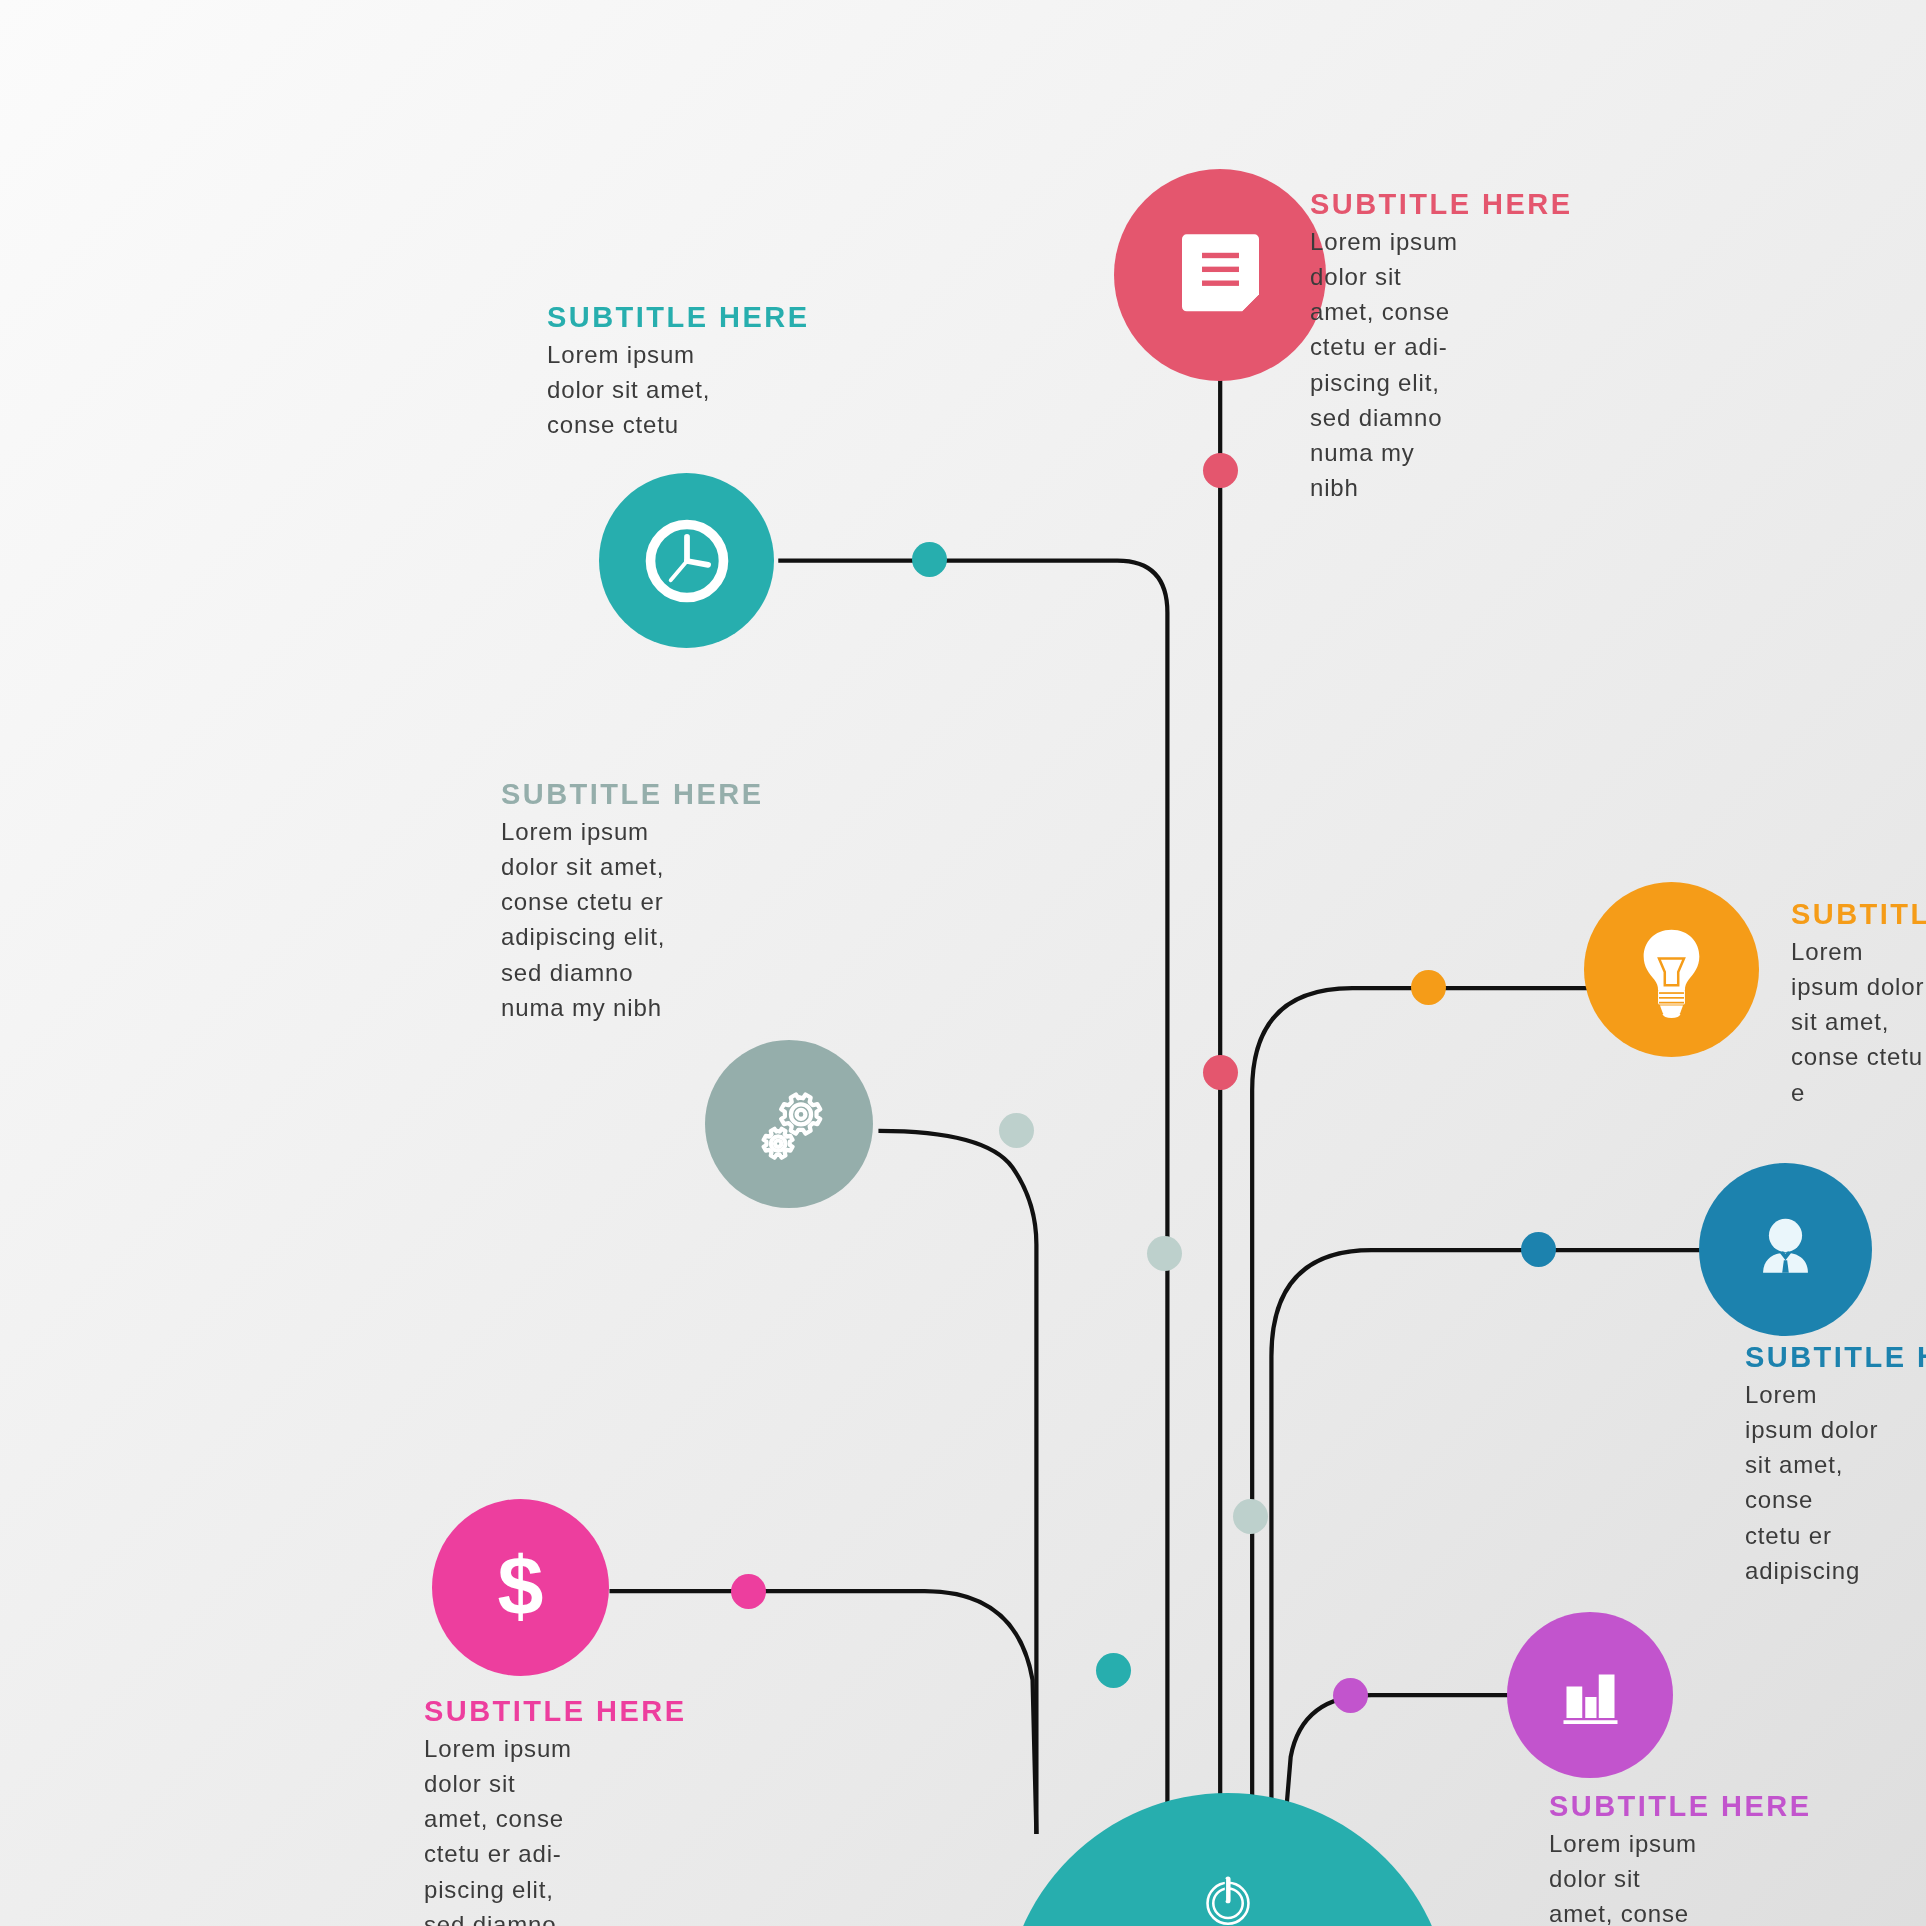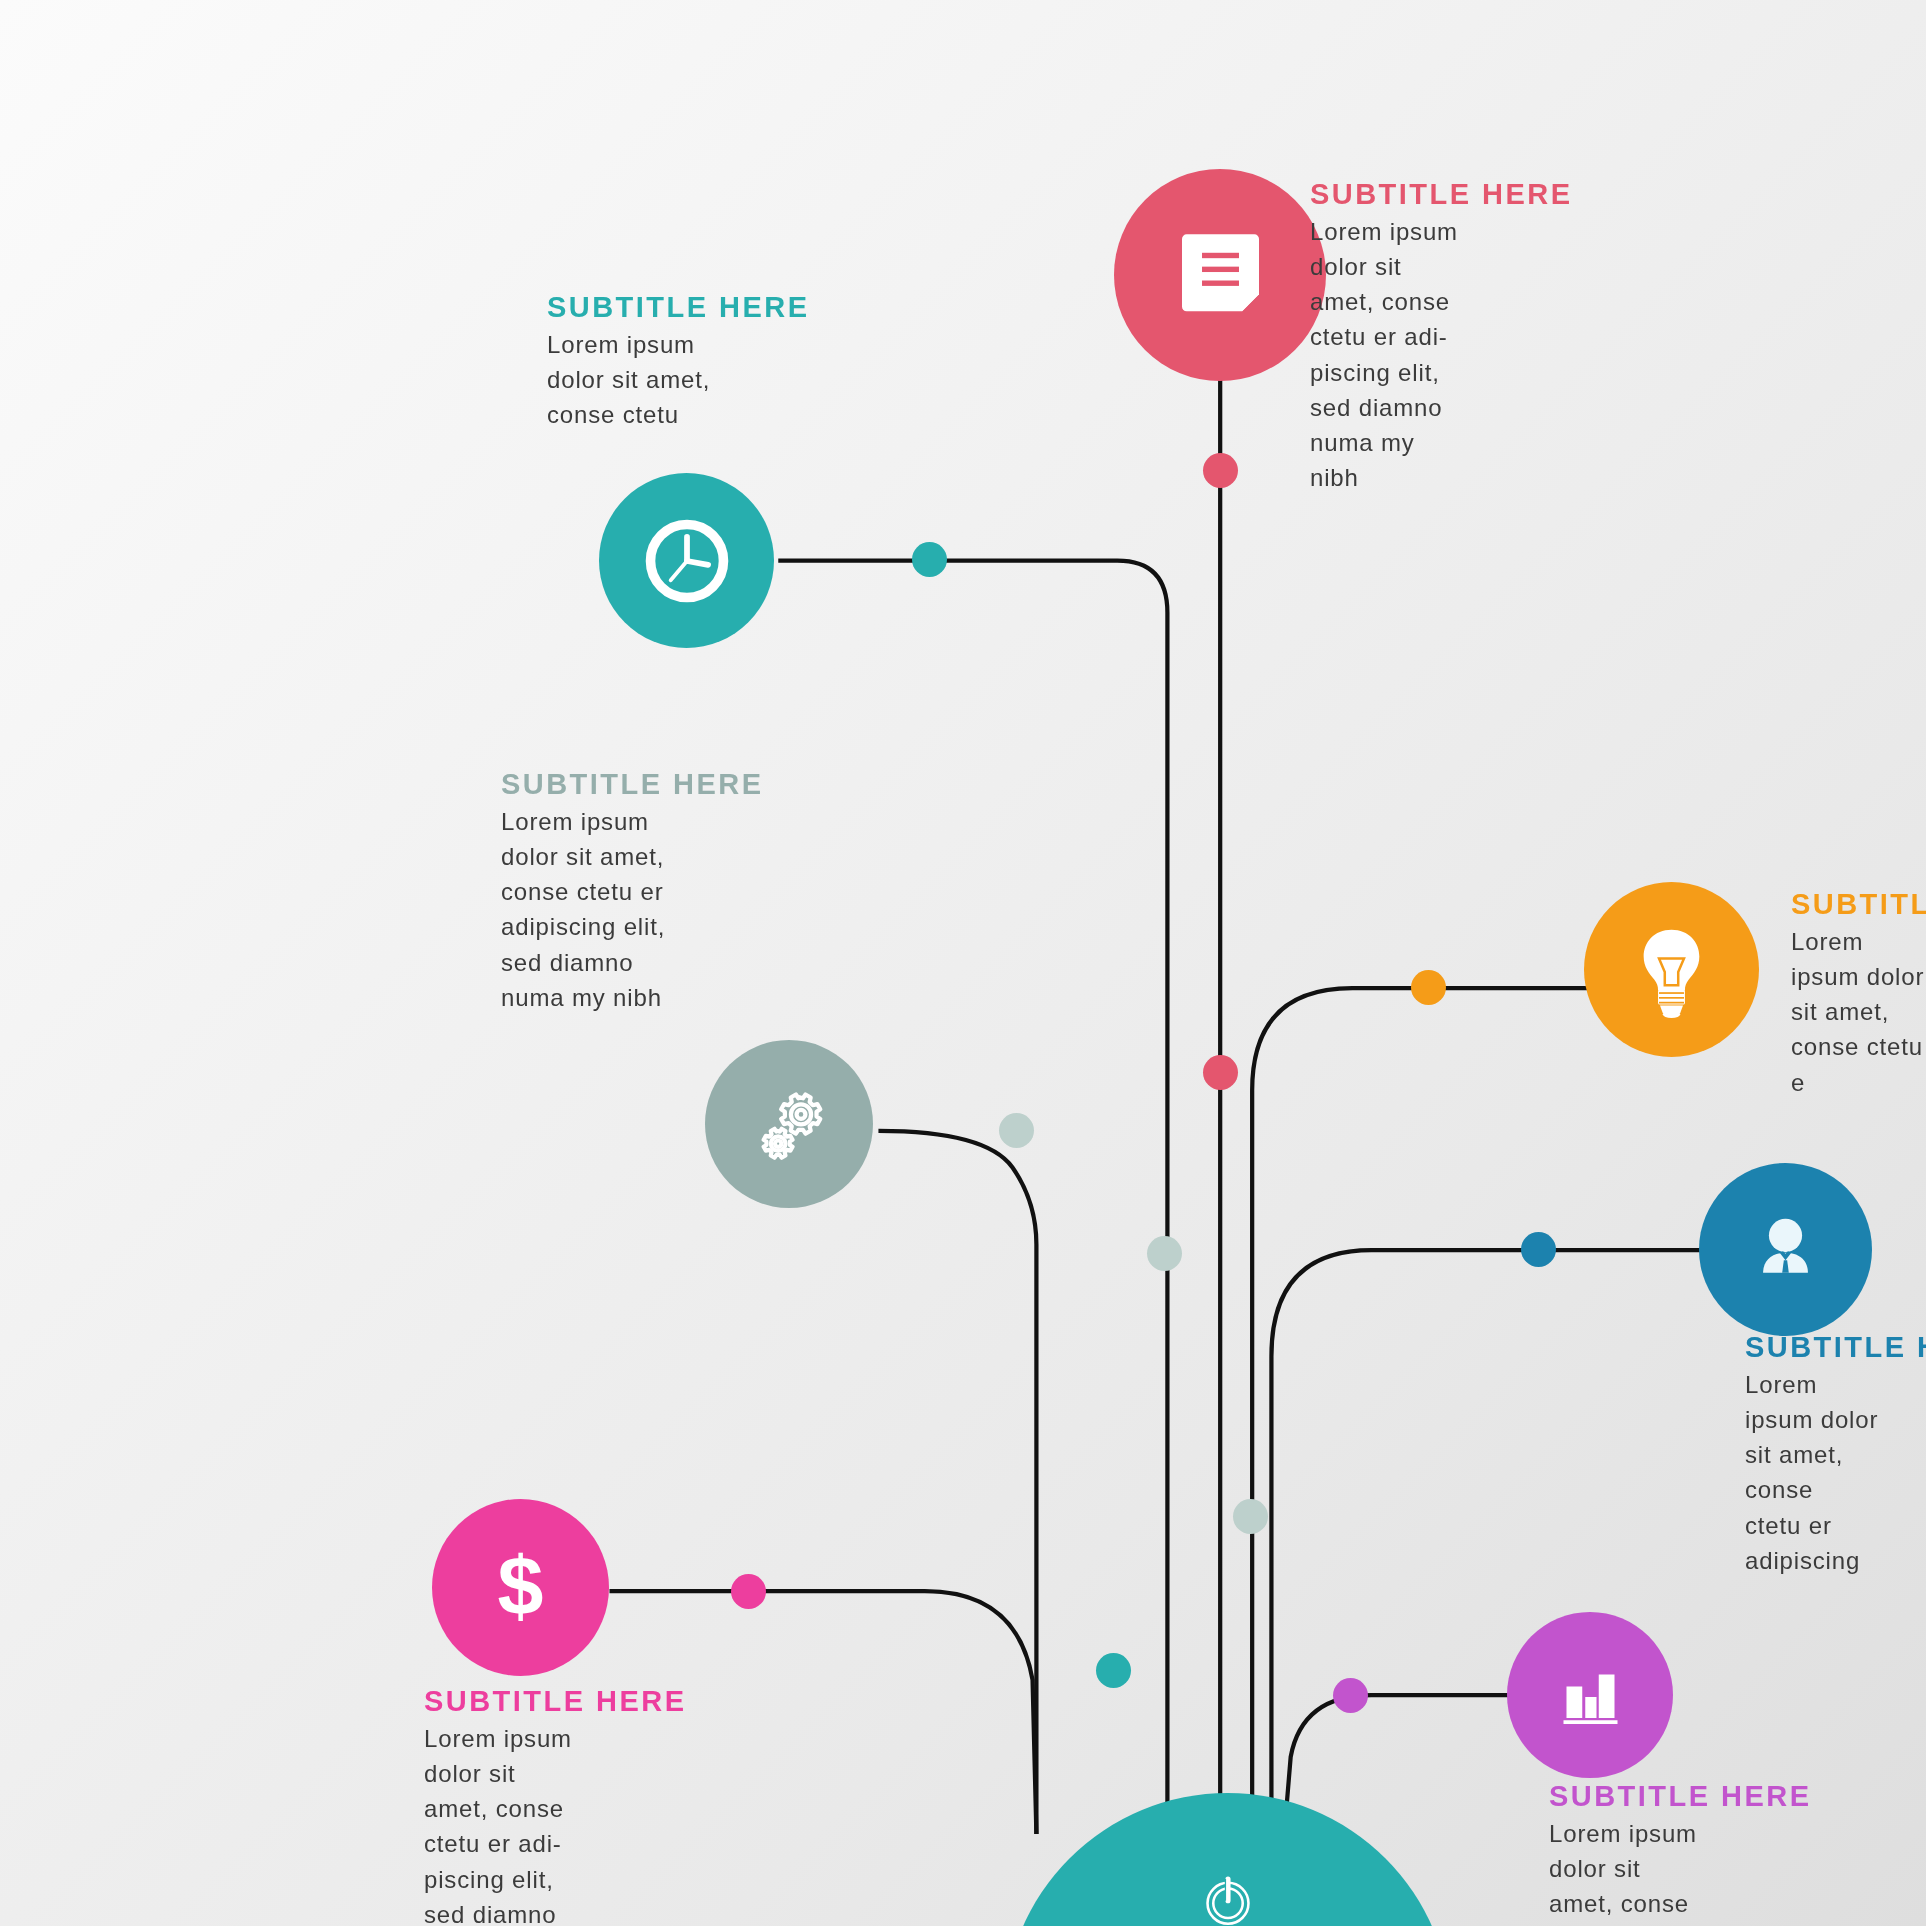--- a/index.html
+++ b/index.html
@@ -24,21 +24,21 @@
     border-radius:50%;
     display:flex;
     align-items:center;
     justify-content:center;
   }
   .node svg{display:block;}
   .dot{
     position:absolute;
     border-radius:50%;
   }
-  .block{position:absolute;}
+  .block{position:absolute;margin-top:10px;}
   .ttl{
     font-weight:bold;
     letter-spacing:0.085em;
     margin:0 0 5.4px 0;
     line-height:1;
     white-space:nowrap;
   }
   .body{
     margin:0;
     color:#3b3b3b;

